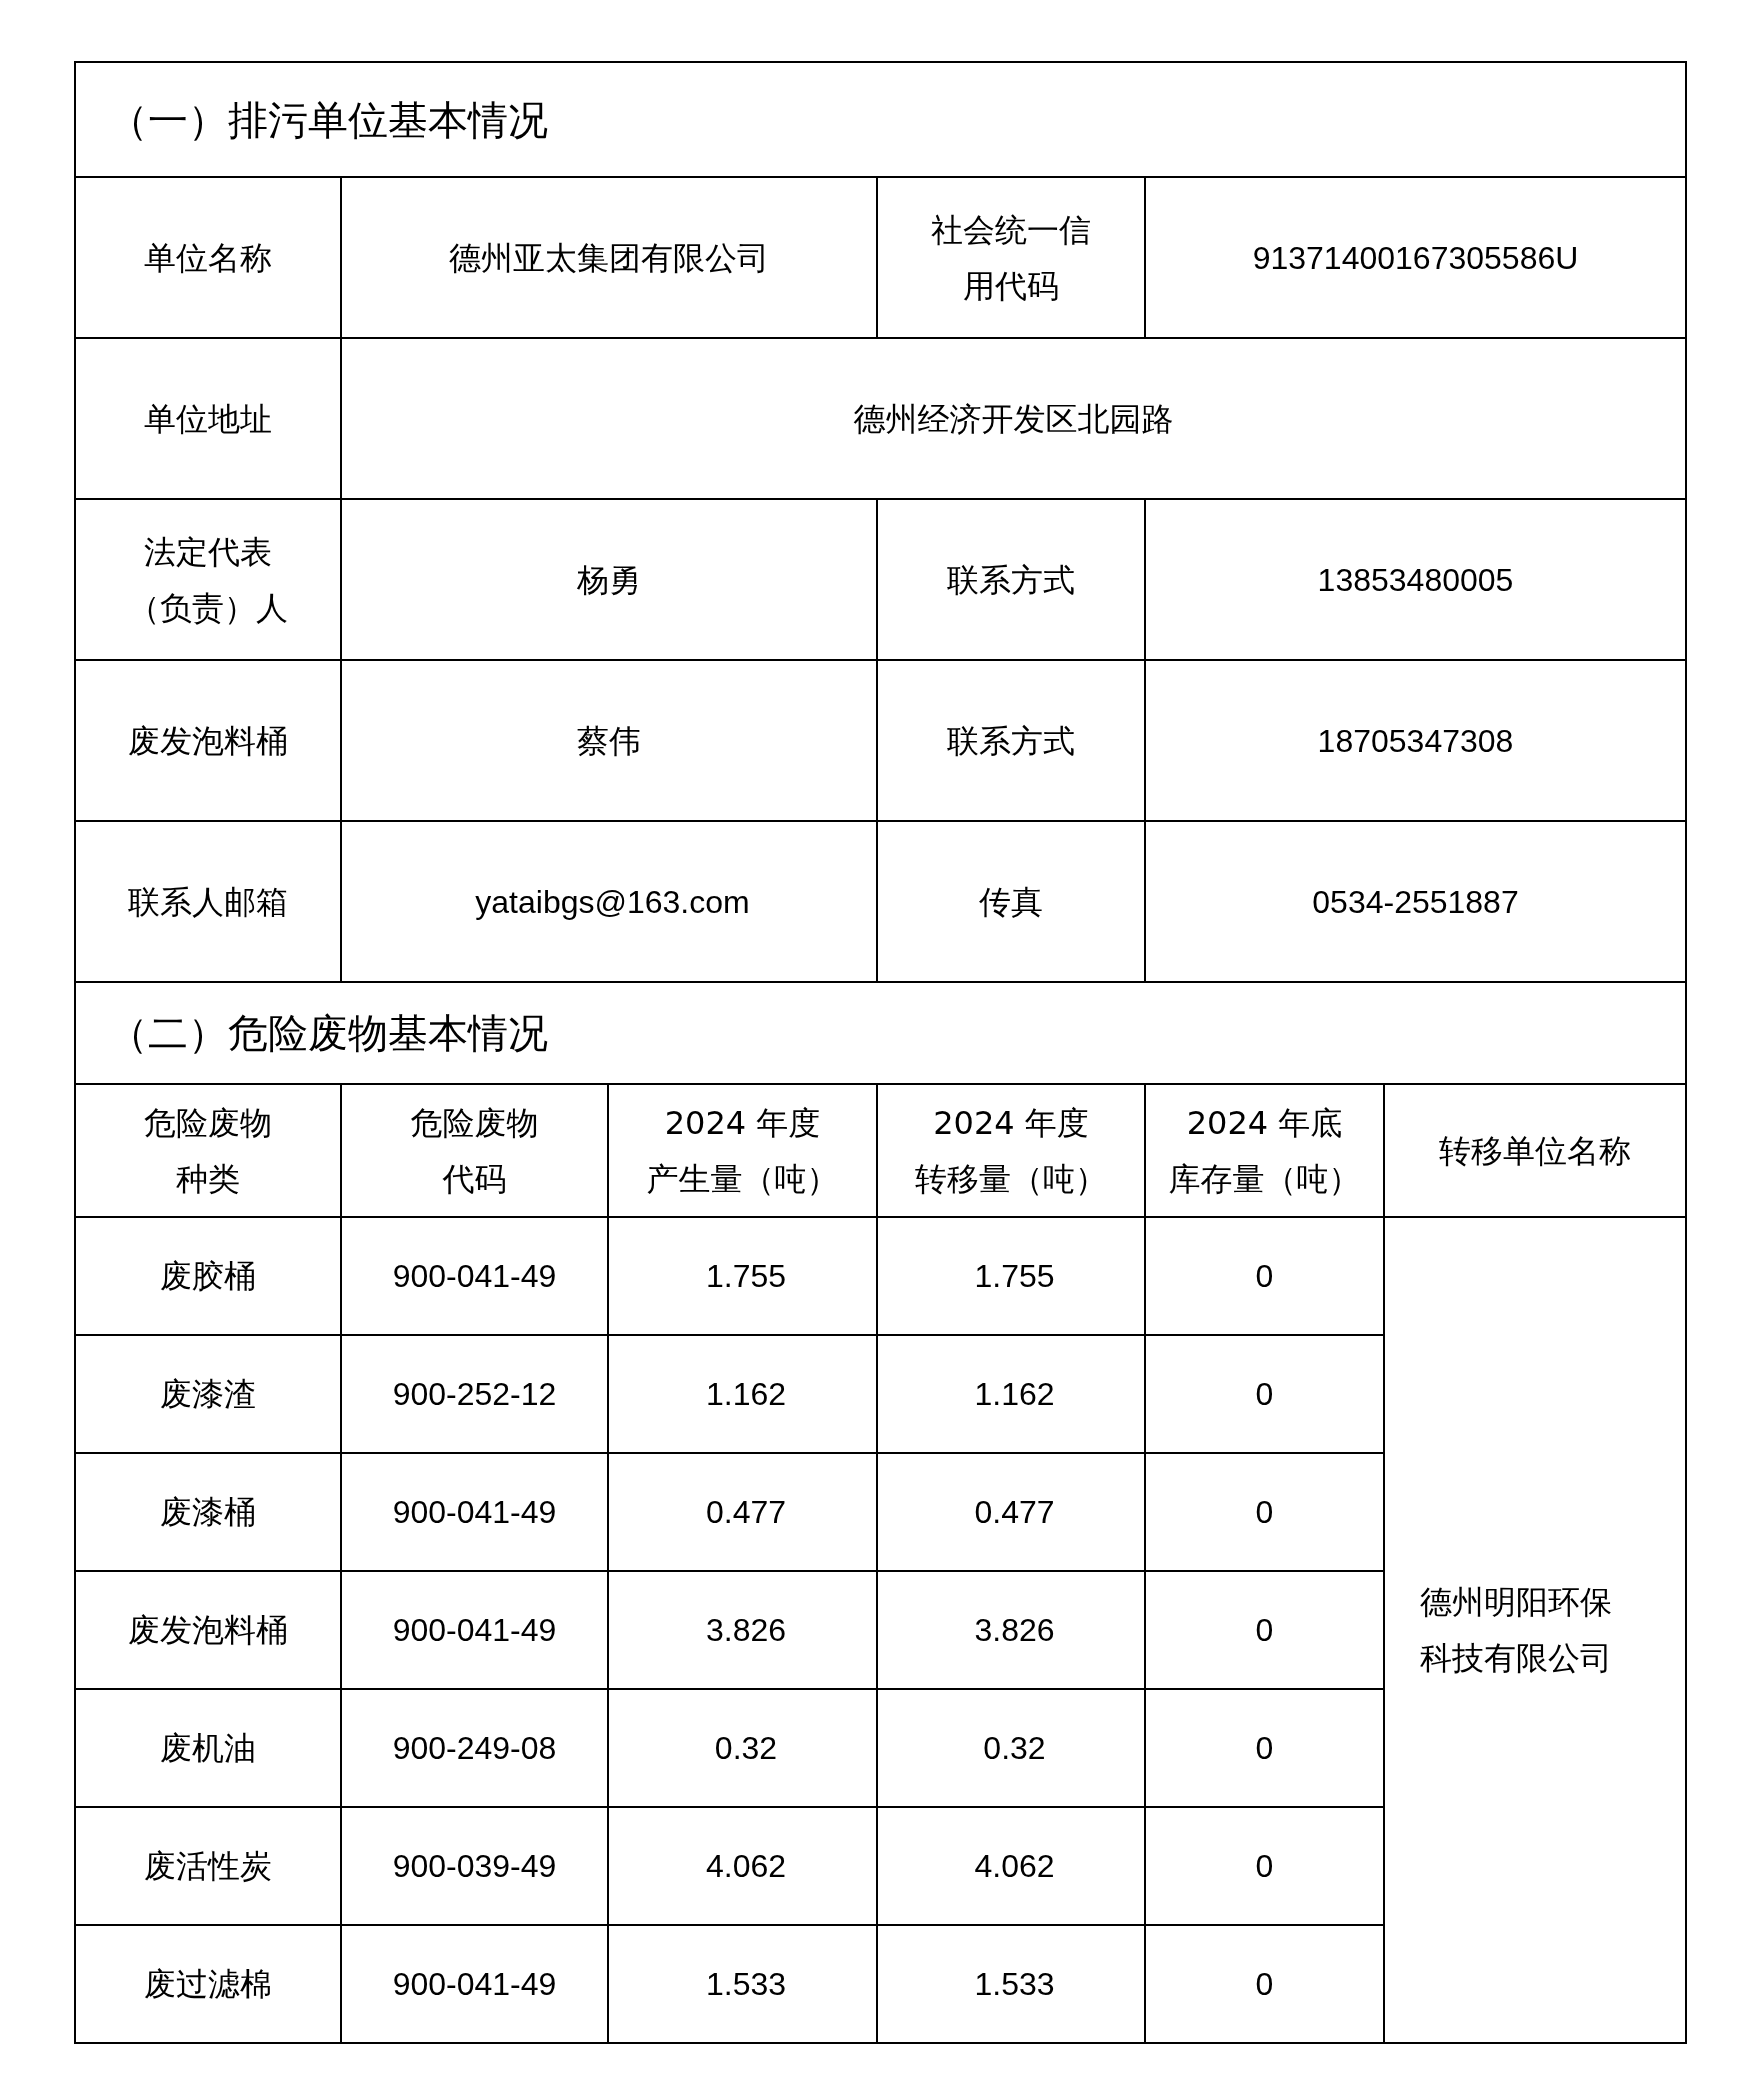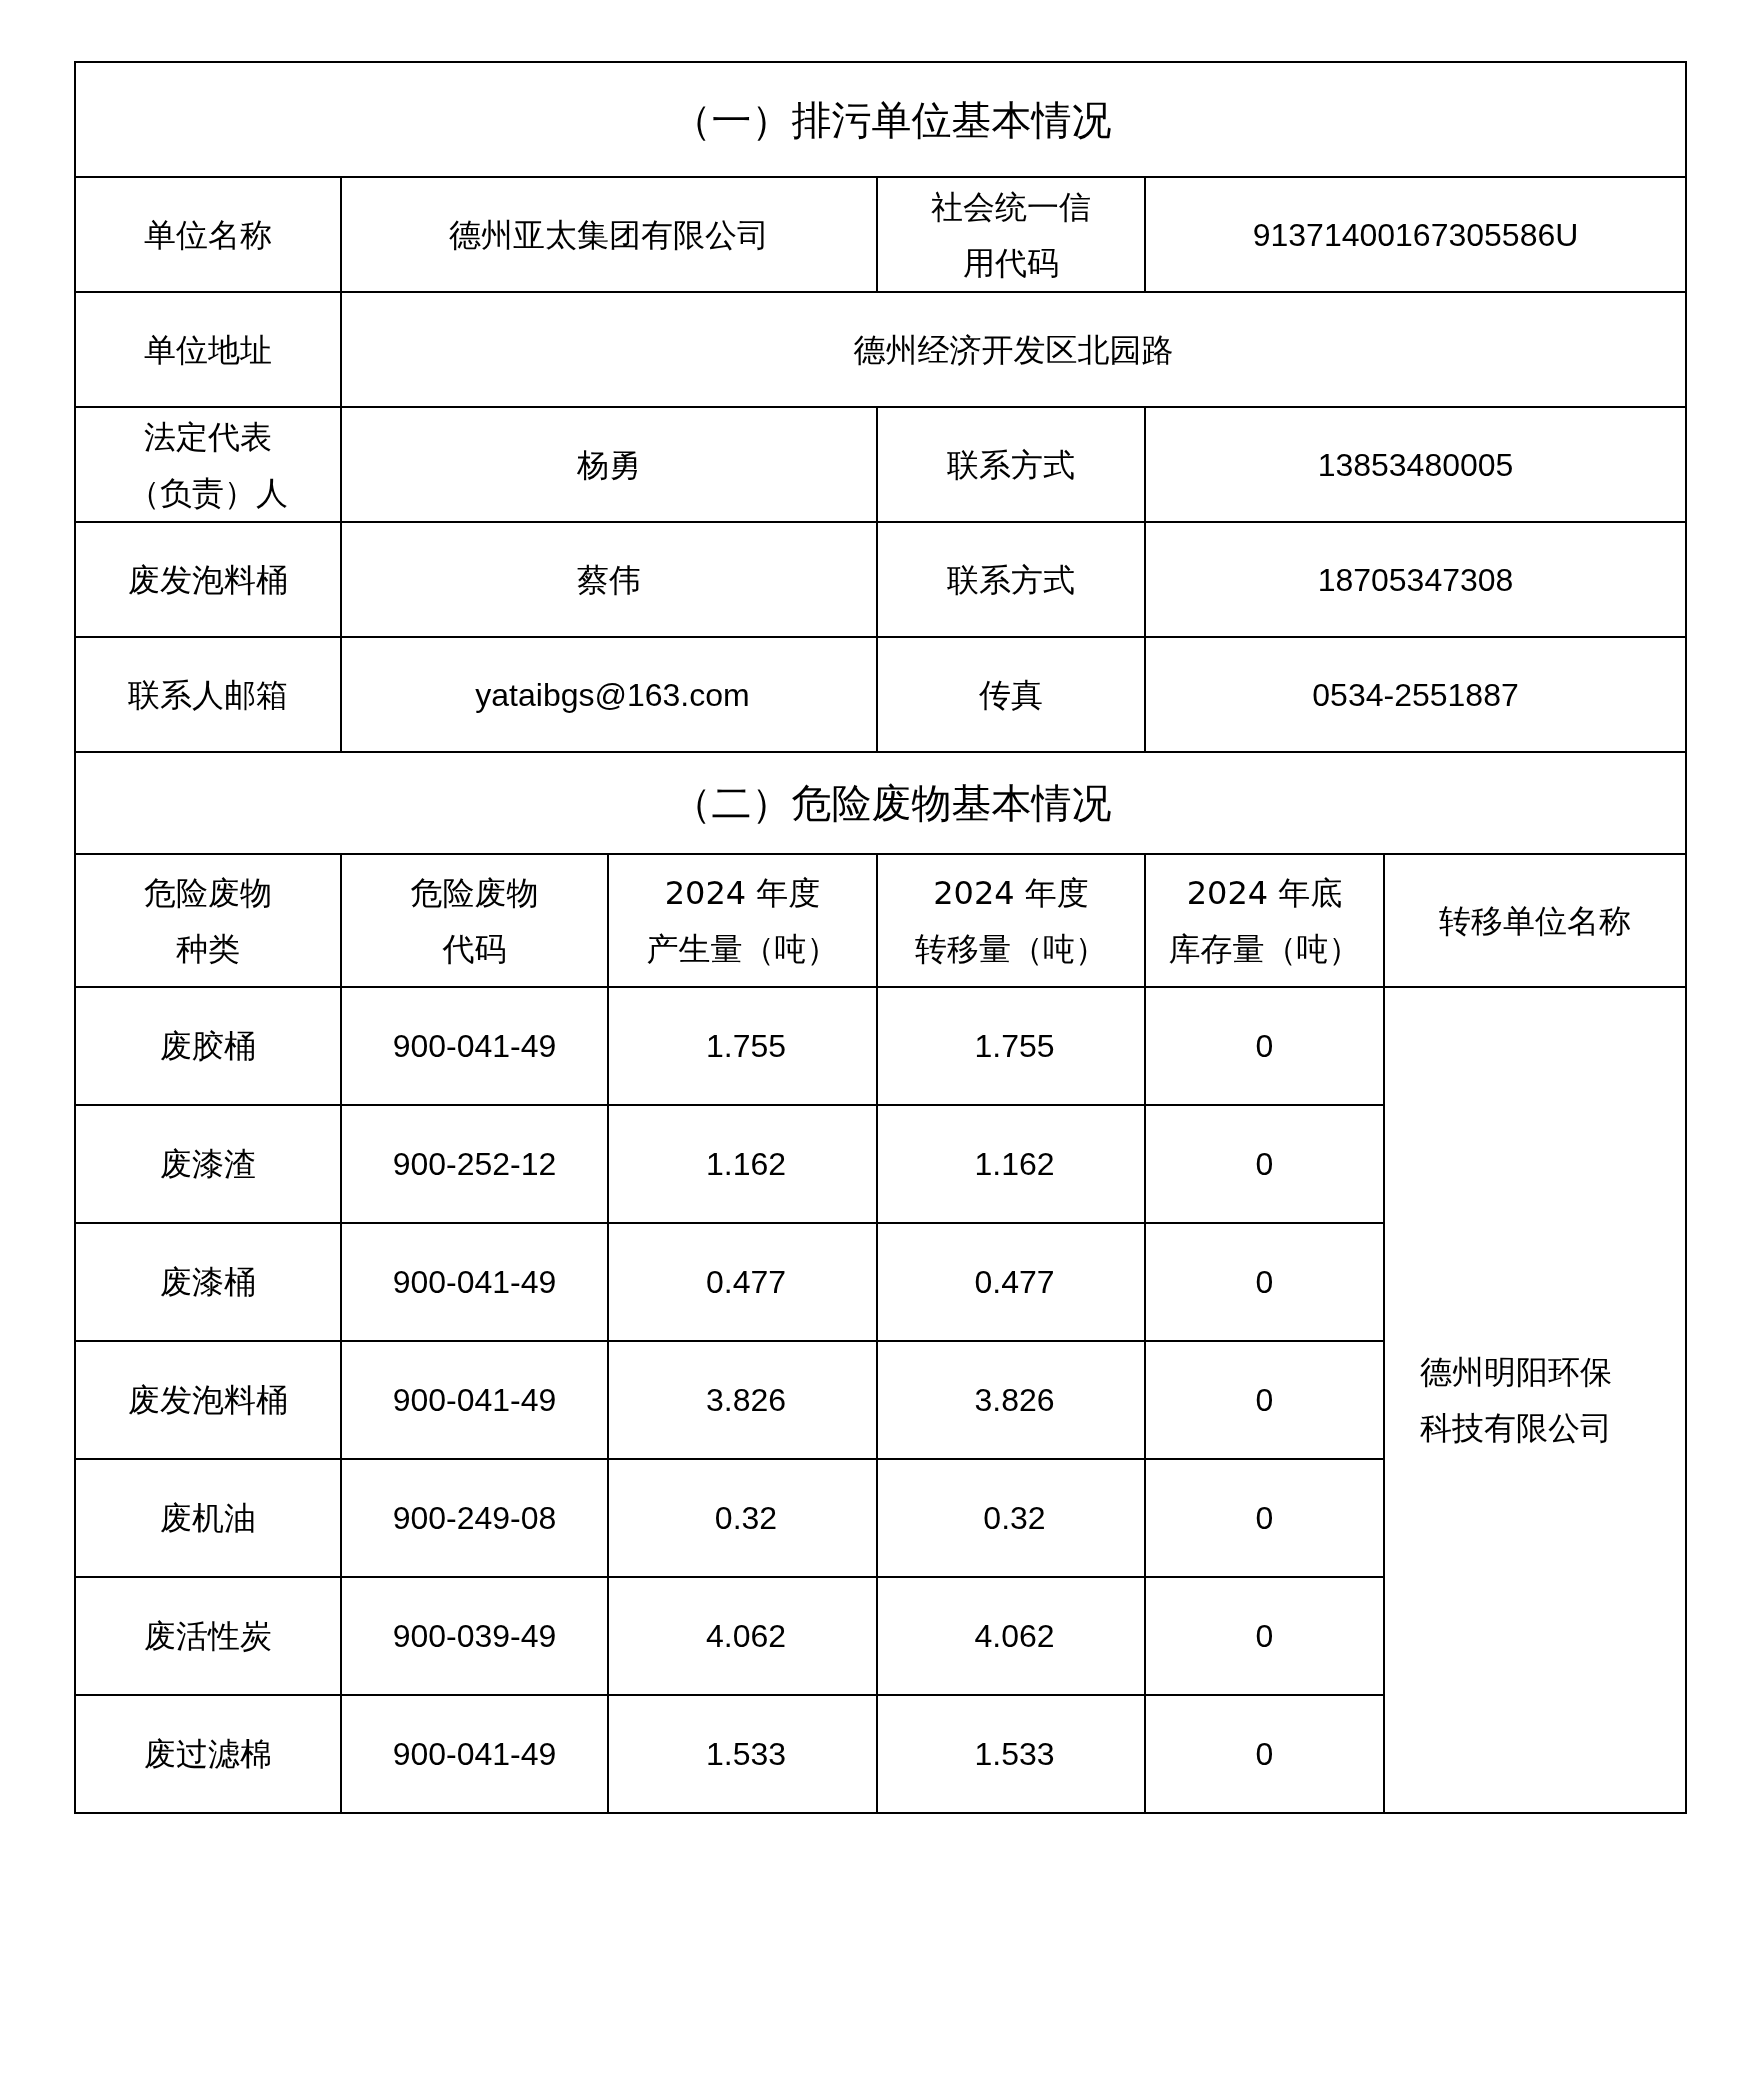--- a/index.html
+++ b/index.html
@@ -1,22 +1,22 @@
 <!DOCTYPE html>
 <html style="font-size:14px"><head>
 <meta charset="utf-8">
 <style>
   html,body{margin:0;padding:0;background:#fff;}
   body{width:1756px;height:2083px;position:relative;overflow:hidden;
        font-family:"DejaVu Sans","Liberation Sans",sans-serif;color:#000;}
   table{position:absolute;left:74px;top:61px;width:1610px;border-collapse:collapse;table-layout:fixed;}
   td{border:2.2px solid #000;text-align:center;vertical-align:middle;font-size:32px;line-height:56px;padding:0;}
-  td.sec{text-align:center;font-size:40px;padding-left:22px;}
+  td.sec{text-align:left;font-size:40px;padding-left:32px;}
   .r-sec1{height:115px;}
-  .r-info{height:115px;}
+  .r-info{height:161px;}
   .r-sec2{height:102px;}
   .r-head{height:133px;}
   .r-data{height:118px;}
   .mono{font-family:Liberation Sans, sans-serif;padding-left:7px;}
   .num{font-family:"Liberation Sans",sans-serif;}
   .multi{white-space:pre-line;line-height:56px;}
 </style>
 </head>
 <body>
 

